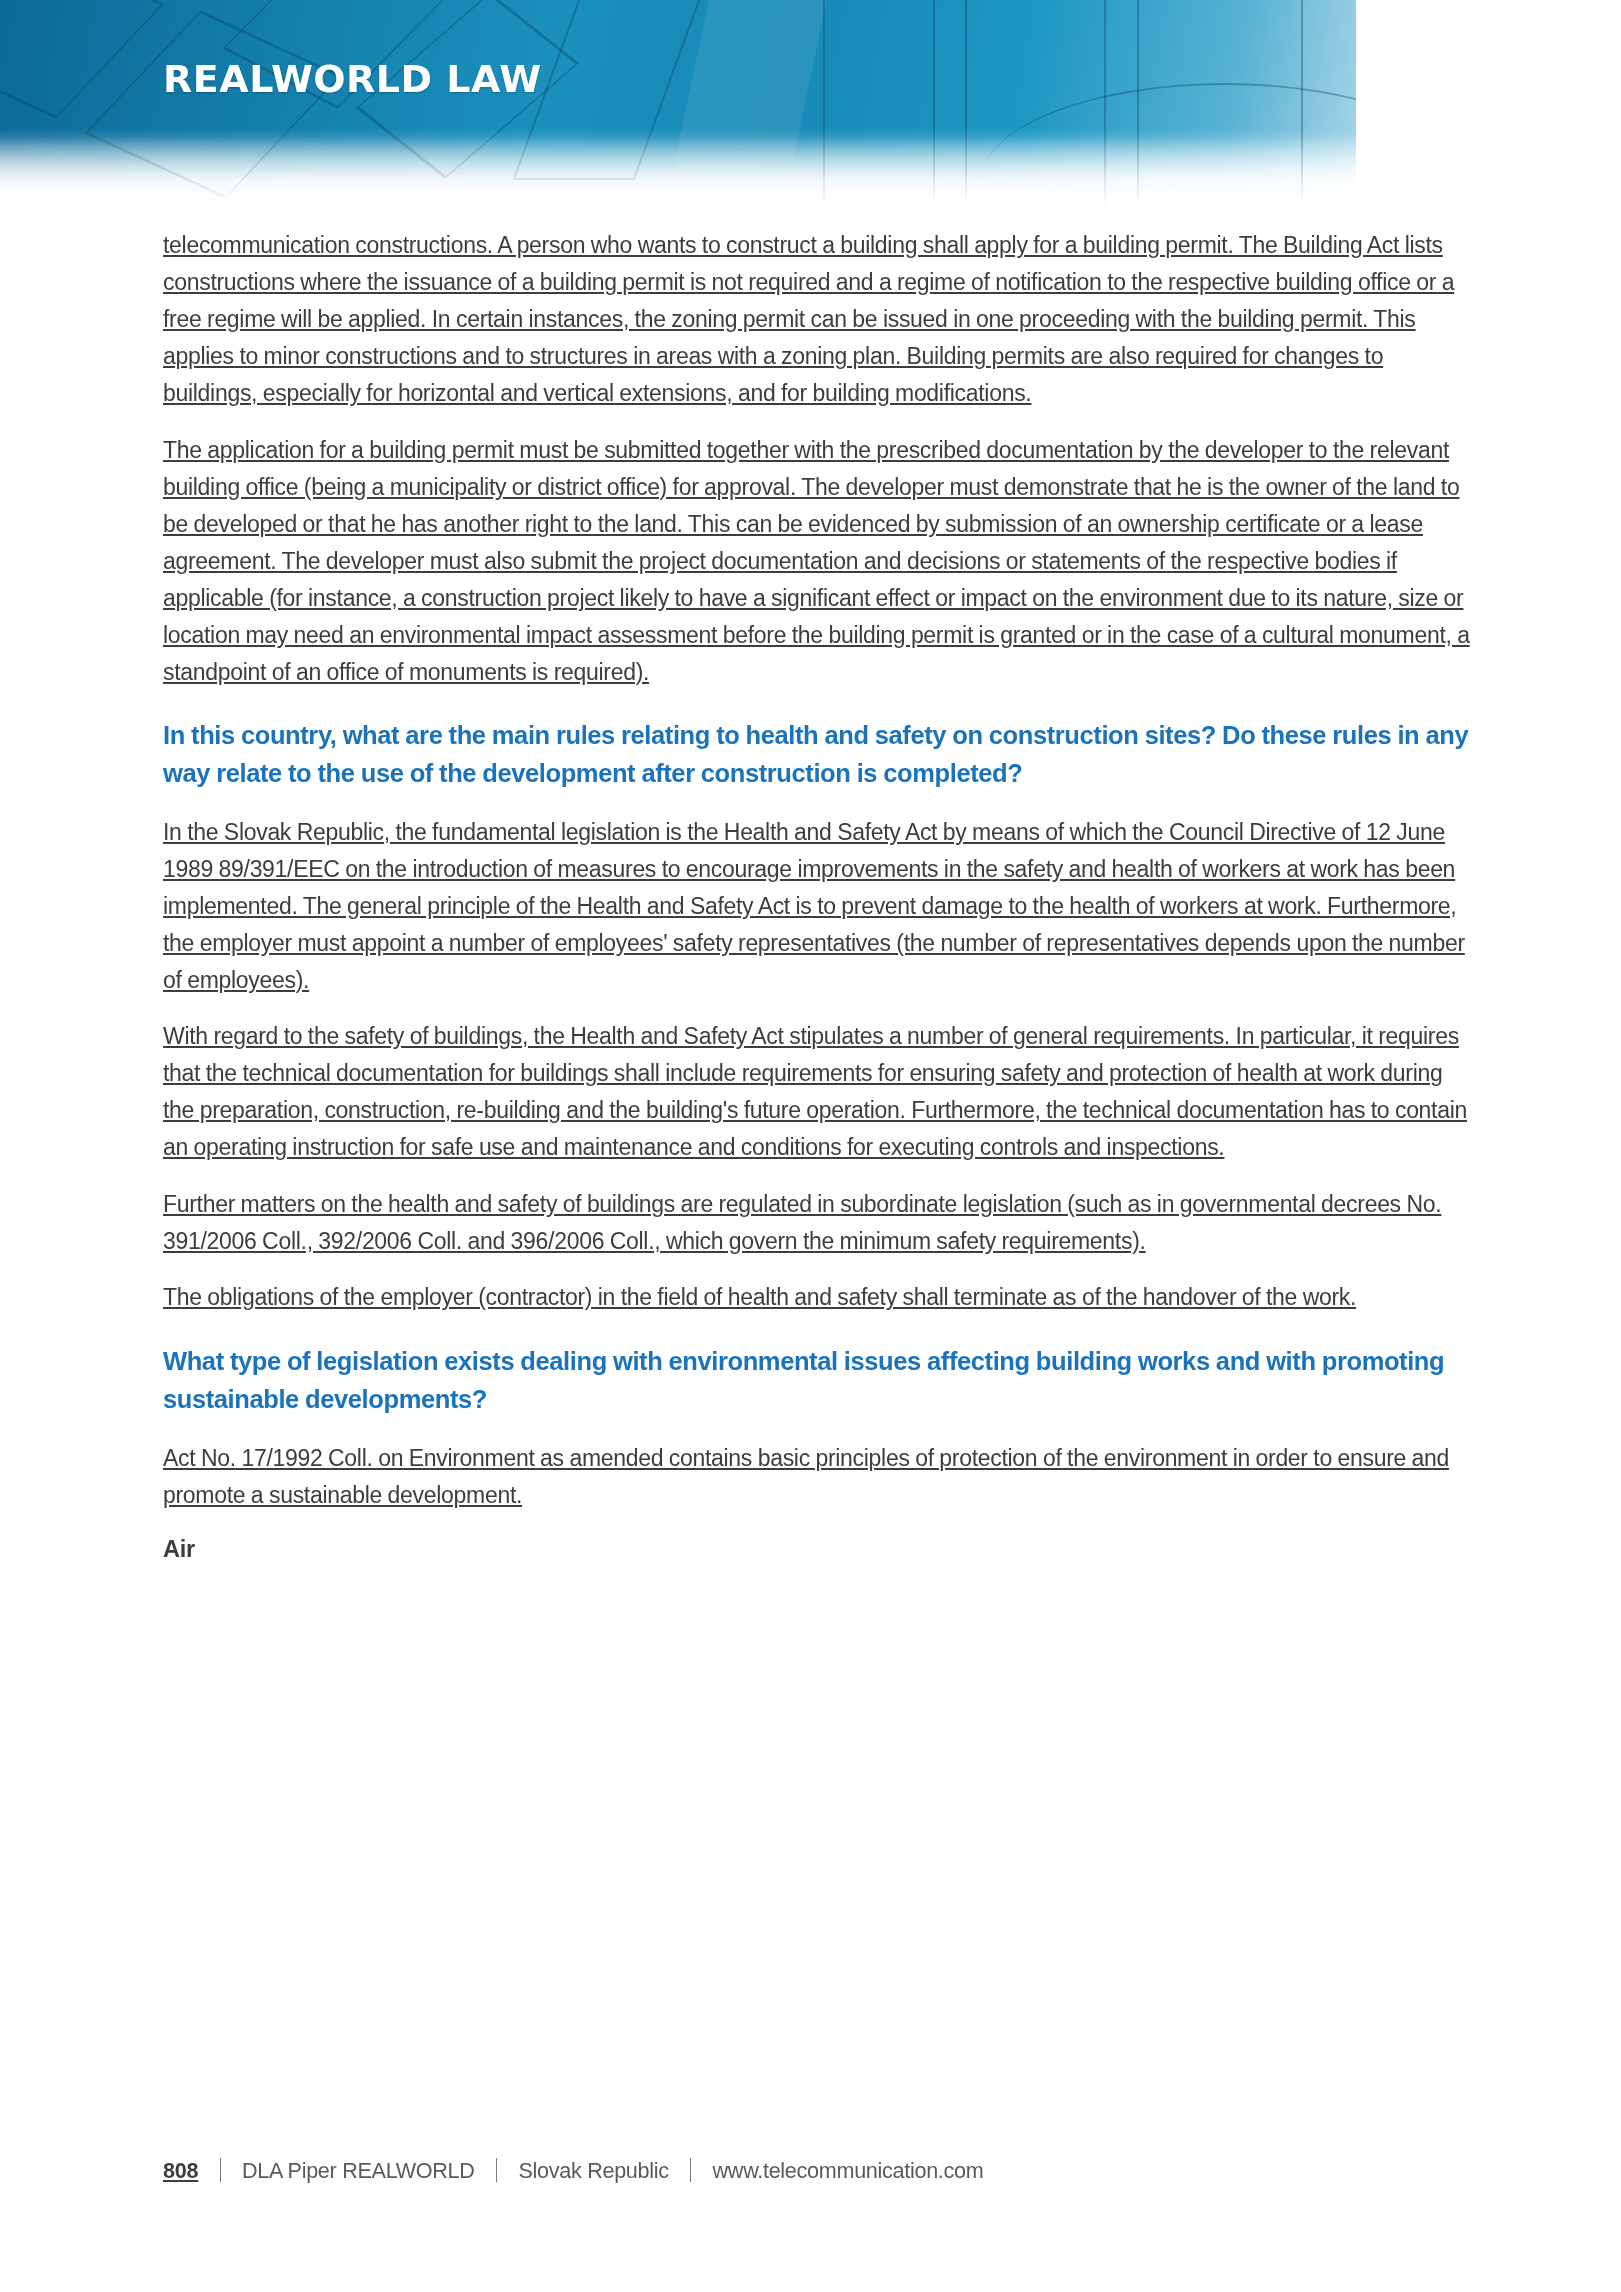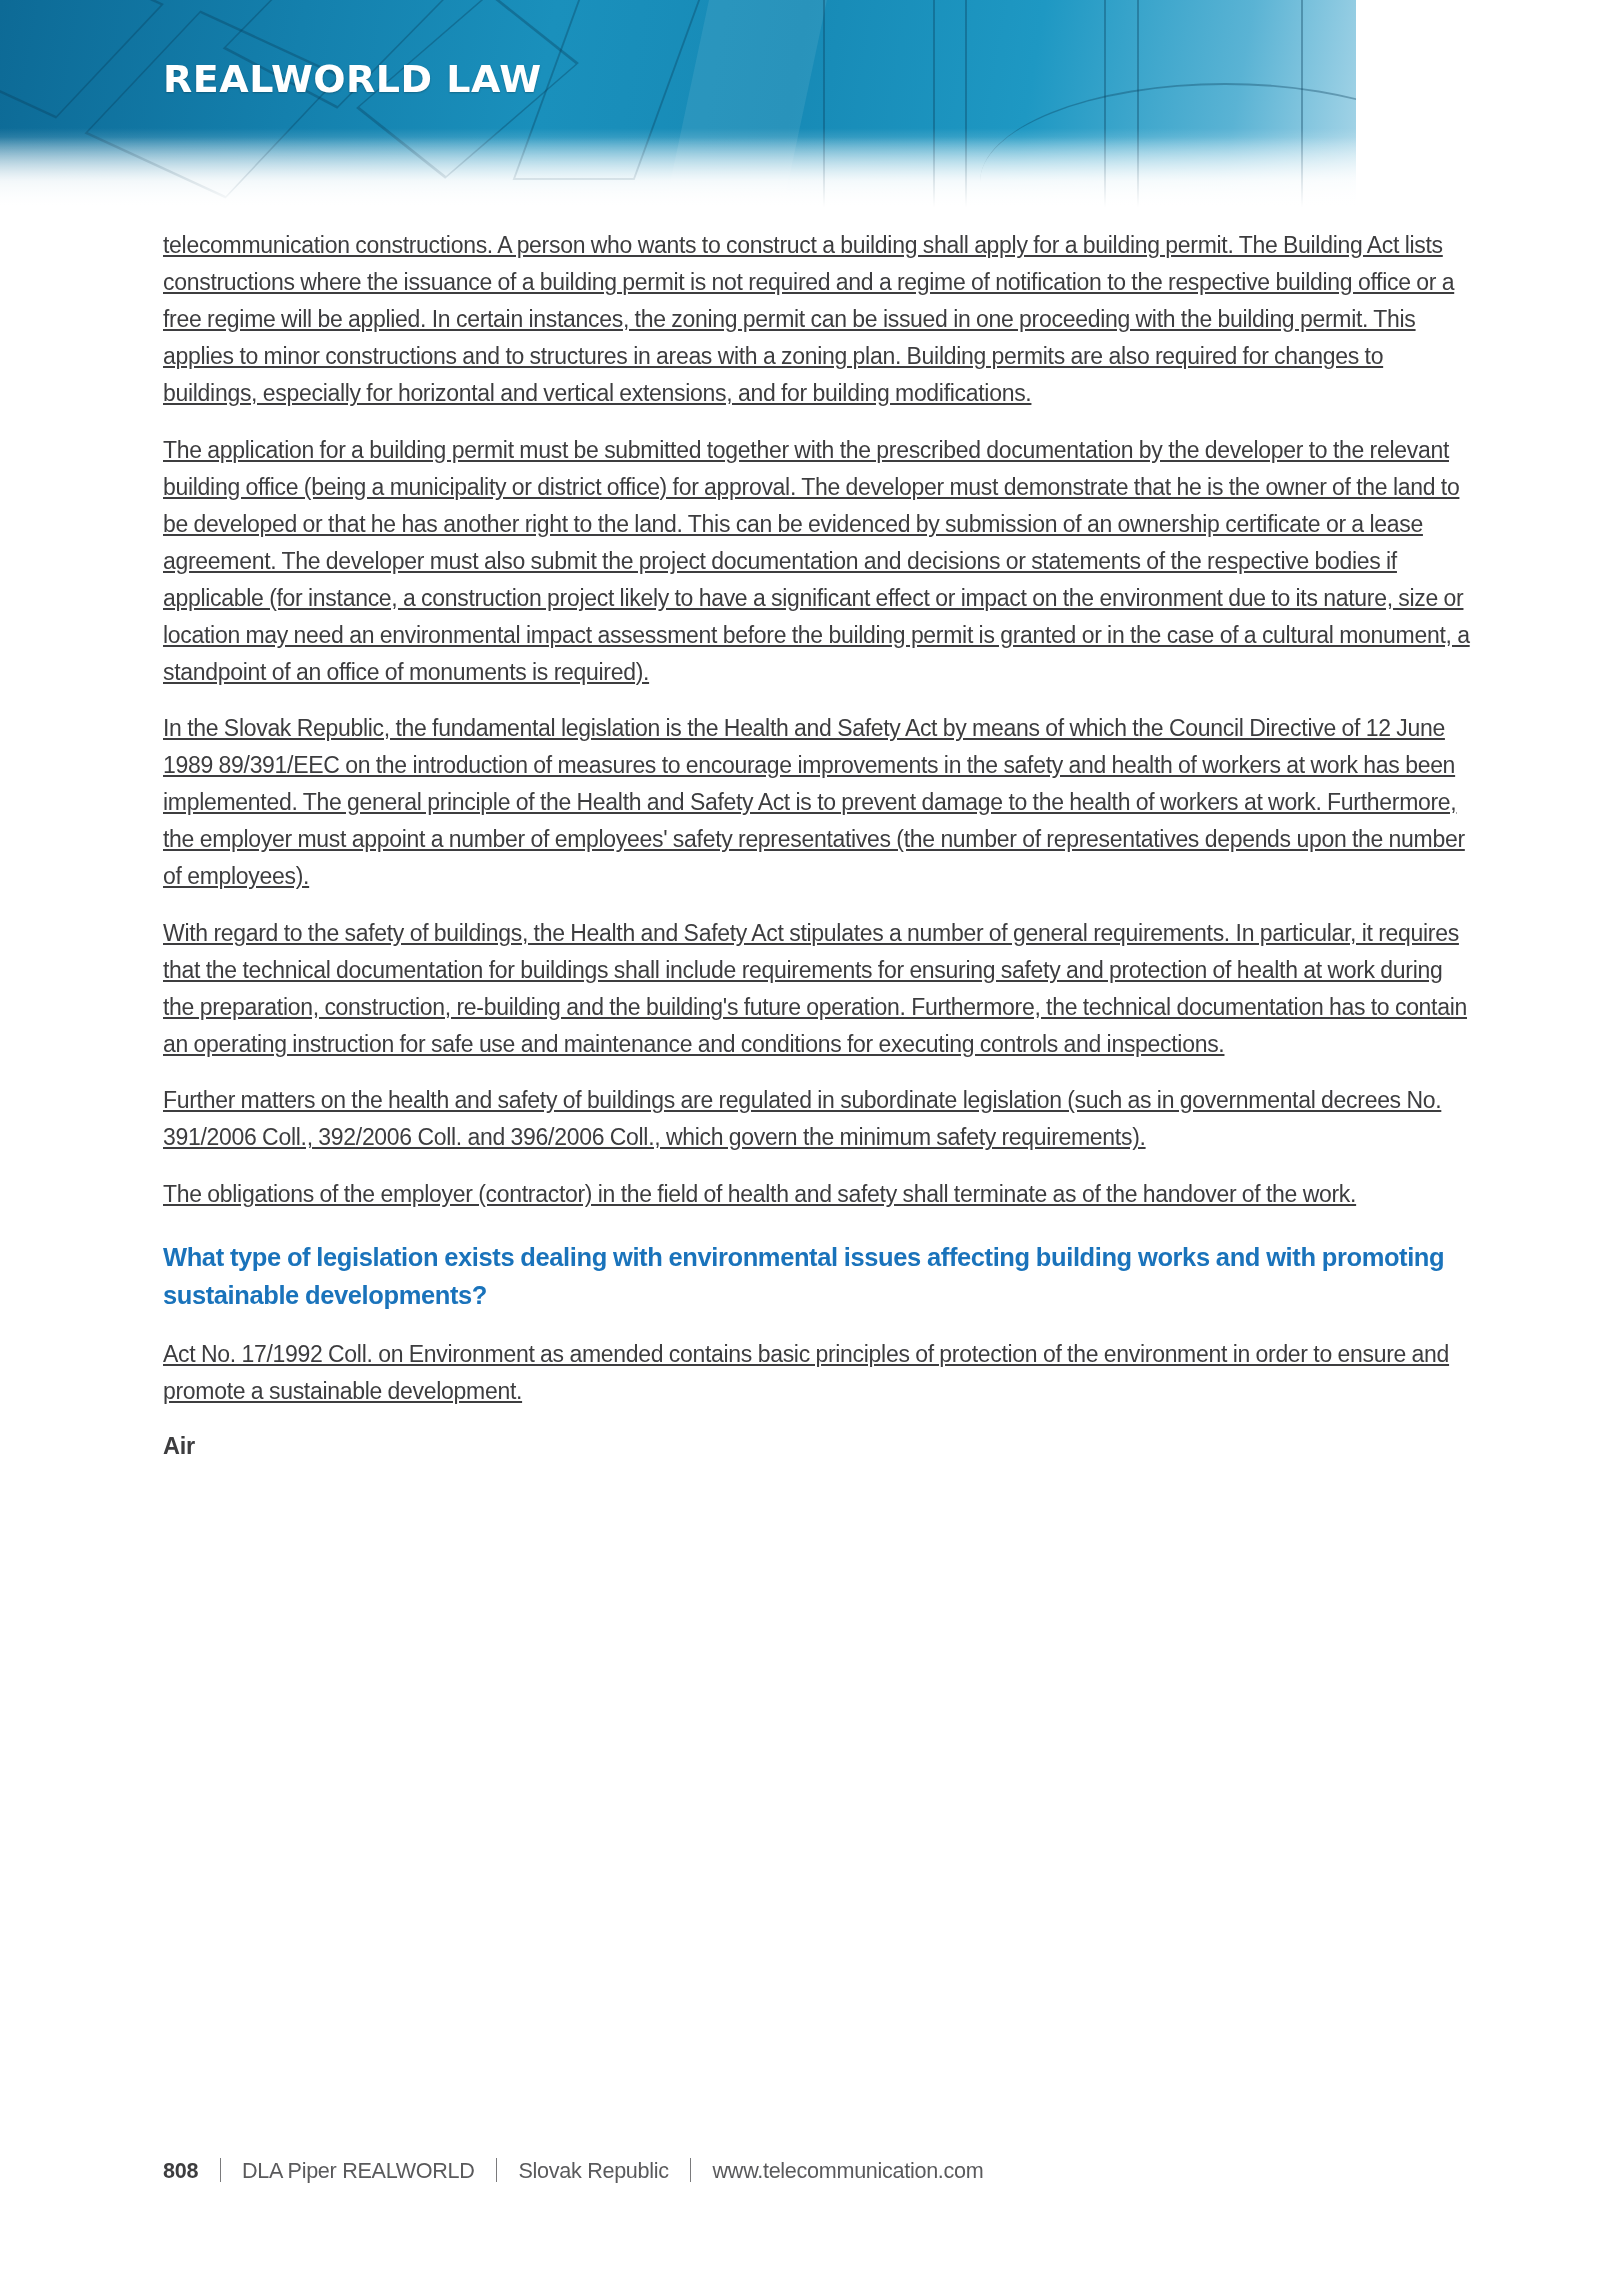--- a/index.html
+++ b/index.html
@@ -37,21 +37,21 @@
     letter-spacing: -0.4px; word-spacing: -0.5px;
   }
   .subhead {
     margin: 0 0 13.7px 0; font-size: 23.5px; line-height: 33px; font-weight: bold; color: #3d3d3f;
     letter-spacing: -0.2px;
   }
   .footer {
     position: absolute; left: 163px; top: 2158px; font-size: 21.6px; color: #5a5a5c;
     letter-spacing: -0.3px; white-space: nowrap;
   }
-  .footer .pagenum { font-weight: bold; color: #3d3d3f; }
+  .footer .pagenum { font-weight: bold; color: #3d3d3f; text-decoration: underline; }
   .footer .sep { display: inline-block; width: 1px; height: 23.5px; background: #7a7a7c; margin: 0 15.7px; vertical-align: -3.9px; }
 </style>
 </head>
 <body>
 
 <div class="banner">
   <div class="pane" style="left:-39px;top:-29px;width:167px;height:118px;transform:skewX(-30deg) rotate(20deg);"></div>
   <div class="pane" style="left:118px;top:39px;width:186px;height:127px;transform:skewX(-30deg) rotate(20deg);"></div>
   <div class="pane" style="left:255px;top:-39px;width:157px;height:118px;transform:skewX(-30deg) rotate(22deg);"></div>
   <div class="pane" style="left:392px;top:19.6px;width:147px;height:127px;transform:skewX(-32deg) rotate(28deg);"></div>
@@ -62,20 +62,21 @@
   <div class="pane" style="left:1137px;top:-9.8px;width:162px;height:235px;border-top:none;border-bottom:none;"></div>
   <div class="pane" style="left:980px;top:83px;width:490px;height:196px;border-radius:50% 50% 0 0;border-bottom:none;border-left:none;border-right:none;"></div>
   <div class="glass" style="left:1451px;top:0;width:171px;height:216px;background:rgba(255,255,255,0.25);transform:skewX(-10deg);"></div>
   <div class="fade"></div>
   <h1 class="banner-title">REALWORLD LAW</h1>
 </div>
 
 <div class="content">
   <p class="para">telecommunication constructions. A person who wants to construct a building shall apply for a building permit. The Building Act lists constructions where the issuance of a building permit is not required and a regime of notification to the respective building office or a free regime will be applied. In certain instances, the zoning permit can be issued in one proceeding with the building permit. This applies to minor constructions and to structures in areas with a zoning plan. Building permits are also required for changes to buildings, especially for horizontal and vertical extensions, and for building modifications.</p>
   <p class="para">The application for a building permit must be submitted together with the prescribed documentation by the developer to the relevant building office (being a municipality or district office) for approval. The developer must demonstrate that he is the owner of the land to be developed or that he has another right to the land. This can be evidenced by submission of an ownership certificate or a lease agreement. The developer must also submit the project documentation and decisions or statements of the respective bodies if applicable (for instance, a construction project likely to have a significant effect or impact on the environment due to its nature, size or location may need an environmental impact assessment before the building permit is granted or in the case of a cultural monument, a standpoint of an office of monuments is required).</p>
+  <h2 class="question">In this country, what are the main rules relating to health and safety on construction sites? Do these rules in any way relate to the use of the development after construction is completed?</h2>
   <p class="para">In the Slovak Republic, the fundamental legislation is the Health and Safety Act by means of which the Council Directive of 12 June 1989 89/391/EEC on the introduction of measures to encourage improvements in the safety and health of workers at work has been implemented. The general principle of the Health and Safety Act is to prevent damage to the health of workers at work. Furthermore, the employer must appoint a number of employees' safety representatives (the number of representatives depends upon the number of employees).</p>
   <p class="para">With regard to the safety of buildings, the Health and Safety Act stipulates a number of general requirements. In particular, it requires that the technical documentation for buildings shall include requirements for ensuring safety and protection of health at work during the preparation, construction, re-building and the building's future operation. Furthermore, the technical documentation has to contain an operating instruction for safe use and maintenance and conditions for executing controls and inspections.</p>
   <p class="para">Further matters on the health and safety of buildings are regulated in subordinate legislation (such as in governmental decrees No. 391/2006 Coll., 392/2006 Coll. and 396/2006 Coll., which govern the minimum safety requirements).</p>
   <p class="para">The obligations of the employer (contractor) in the field of health and safety shall terminate as of the handover of the work.</p>
   <h2 class="question">What type of legislation exists dealing with environmental issues affecting building works and with promoting sustainable developments?</h2>
   <p class="para">Act No. 17/1992 Coll. on Environment as amended contains basic principles of protection of the environment in order to ensure and promote a sustainable development.</p>
   <h3 class="subhead">Air</h3>
 </div>
 
 <div class="footer">

